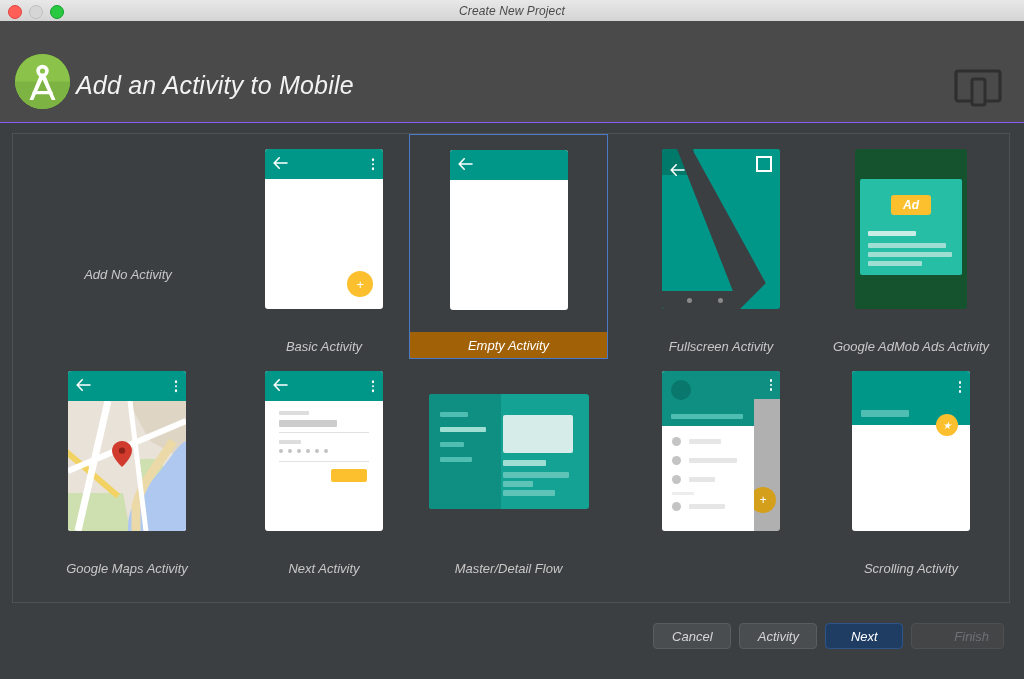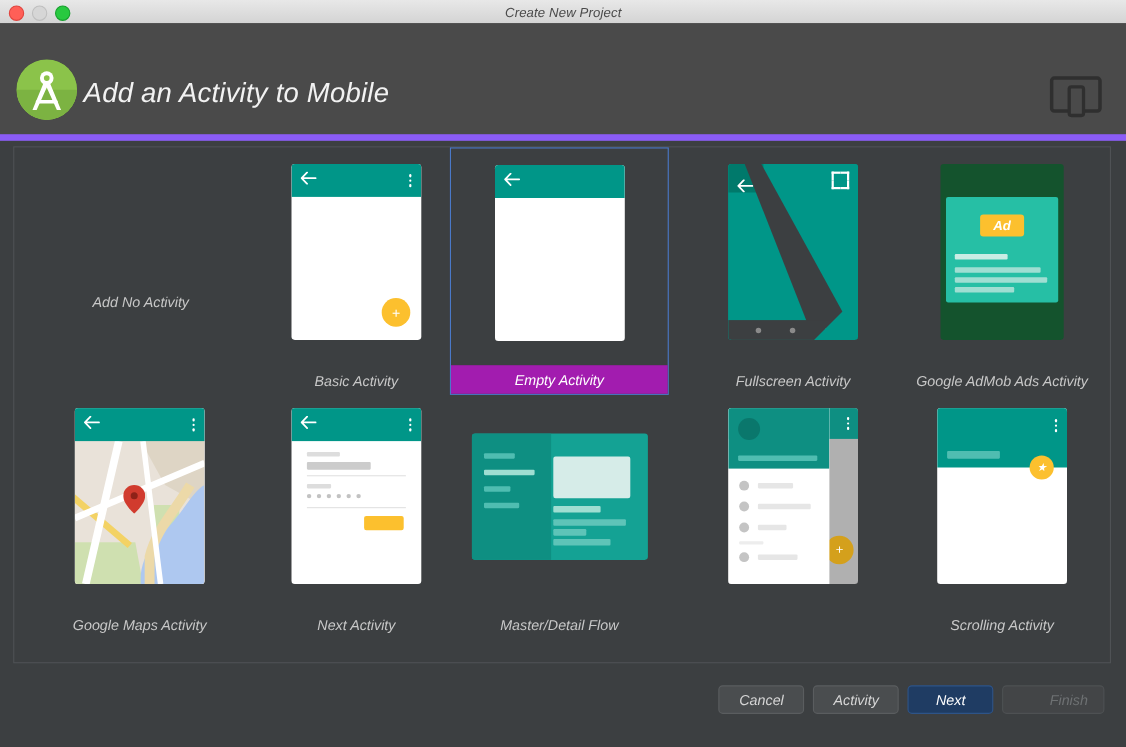--- a/index.html
+++ b/index.html
@@ -24,21 +24,21 @@
   .light.min{background:#d6d6d6;border:1px solid #bfbfbf;}
   .light.max{background:#28c940;border:1px solid #16a02d;}
   .titlebar-title{
     width:100%;text-align:center;font-size:12px;color:#4a4a4a;
     letter-spacing:.1px;
   }
 
   
   .header{
     position:absolute;left:0;top:21px;width:1024px;height:101px;
-    background:#4a4a4a;border-bottom:6px solid #8b5cf6;
+    background:#4a4a4a;border-bottom:1px solid #8b5cf6;
     display:flex;align-items:center;
   }
   .logo{
     position:absolute;left:15px;top:33px;width:55px;height:55px;border-radius:50%;
     background:#7cb342;overflow:hidden;
   }
   .logo svg{position:absolute;left:0;top:0;}
   .header-title{
     position:absolute;left:76px;top:50px;
     font-size:25px;color:#f2f2f2;font-weight:normal;letter-spacing:.2px;
@@ -61,21 +61,21 @@
   .cell .thumbwrap{
     position:absolute;left:0;right:0;top:0;height:170px;
     display:flex;align-items:center;justify-content:center;
   }
   .cell .label{
     position:absolute;left:0;right:0;bottom:0;height:26px;
     display:flex;align-items:center;justify-content:center;
     font-size:13px;color:#c8c8c8;white-space:nowrap;
   }
   .cell.selected{border:1px solid #4a79c8;background:#3c3f41;}
-  .cell.selected .label{background:#a21caf;color:#ffffff;}
+  .cell.selected .label{background:#a16207;color:#ffffff;}
   .cell.textonly .label{
     position:static;height:auto;background:none;color:#c8c8c8;
   }
   .cell.textonly{display:flex;align-items:center;justify-content:center;}
 
   
   .phone{position:relative;border-radius:3px;overflow:hidden;background:#ffffff;}
   .appbar{position:absolute;left:0;top:0;right:0;background:#009688;}
   .backarrow{position:absolute;left:8px;top:50%;transform:translateY(-50%);}
   .kebab{position:absolute;right:9px;top:50%;transform:translateY(-50%);

